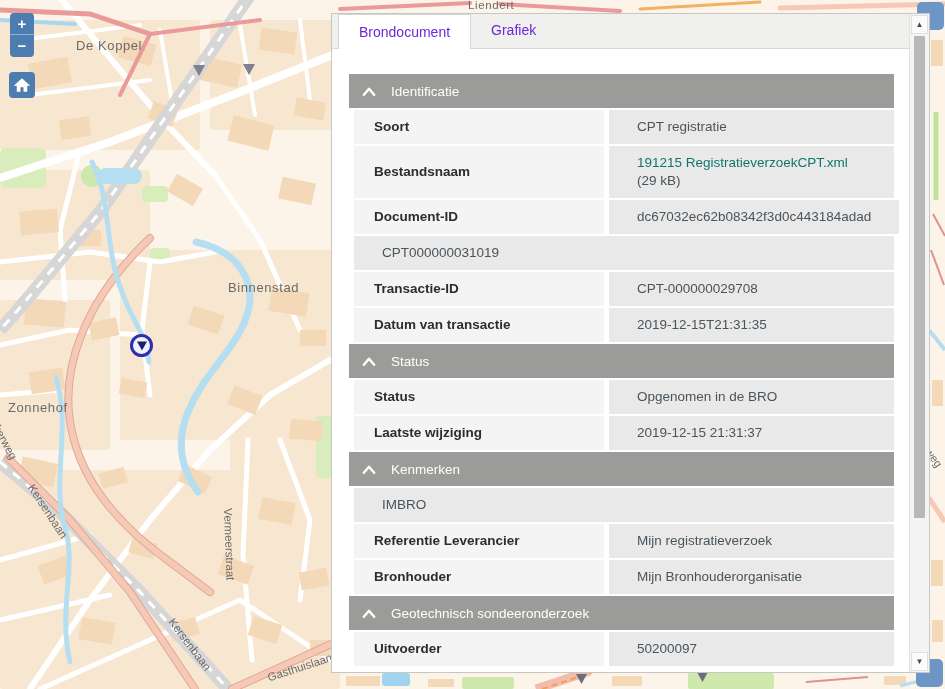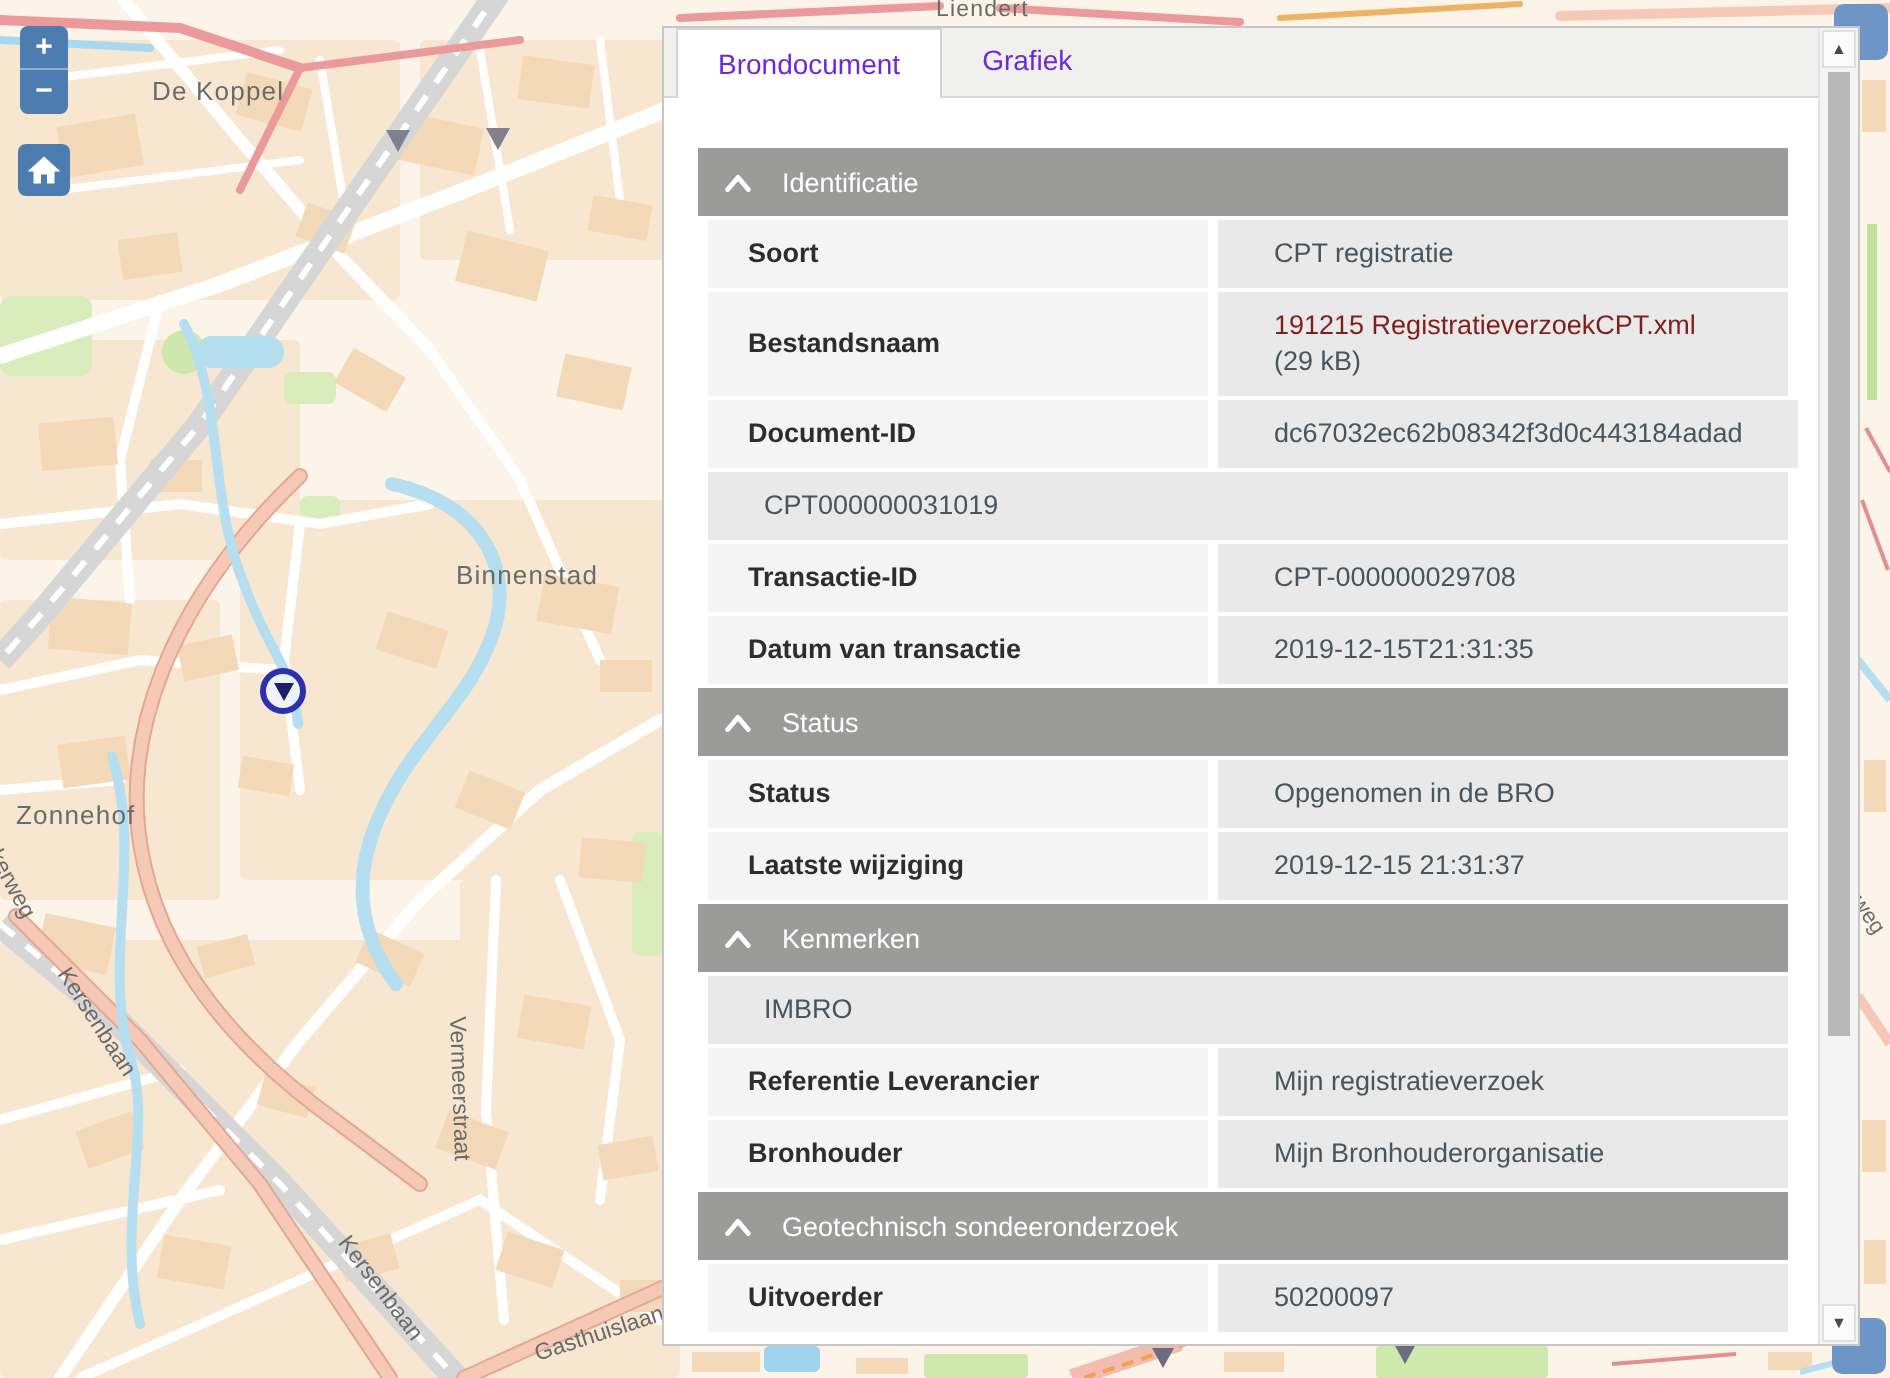--- a/index.html
+++ b/index.html
@@ -46,21 +46,21 @@
   .section-header{height:34px;background:#9b9b99;color:#fff;display:flex;align-items:center;
           font-weight:normal;font-size:13.5px;padding-left:13px;cursor:pointer;}
   .section-header svg{margin-right:15px;flex:0 0 auto;}
   .rows{margin-left:5px;}
   .row{display:flex;margin-top:2px;font-size:13.5px;line-height:18px;}
   .row-label{width:250px;flex:0 0 250px;background:#f4f4f4;padding:8px 10px 8px 20px;
           font-weight:bold;color:#2d2d2d;box-sizing:border-box;display:flex;align-items:center;
           margin-right:5px;}
   .row-value{flex:1;background:#e9e9e9;padding:8px 28px;color:#4a545b;display:flex;
           align-items:center;flex-wrap:wrap;box-sizing:border-box;}
-  .row-value a{color:#7f1d1d;text-decoration:none;}
+  .row-value a{color:#0f766e;text-decoration:none;}
 
   
   #scrollbar{position:absolute;right:0;top:0;bottom:0;width:20px;background:#f4f4f4;
           border-left:1px solid #e2e2e2;box-sizing:border-box;}
   .sb-btn{position:absolute;left:1px;right:1px;height:19px;background:#fbfbfb;border:1px solid #e0e0e0;
           color:#4a4a4a;font-size:8px;display:flex;align-items:center;justify-content:center;
           cursor:pointer;box-sizing:border-box;}
   .sb-btn.up{top:1px;} .sb-btn.down{bottom:1px;}
   #sb-thumb{position:absolute;top:22px;left:4px;width:11px;height:482px;background:#b8b8b8;cursor:pointer;}
 </style>

